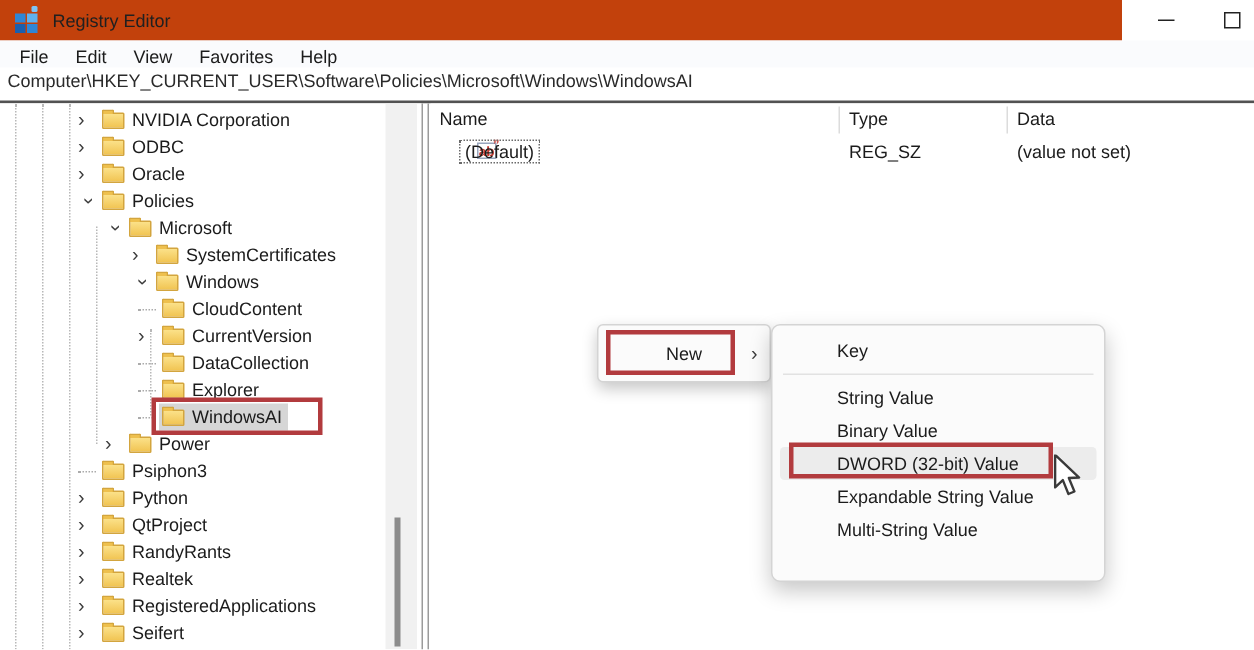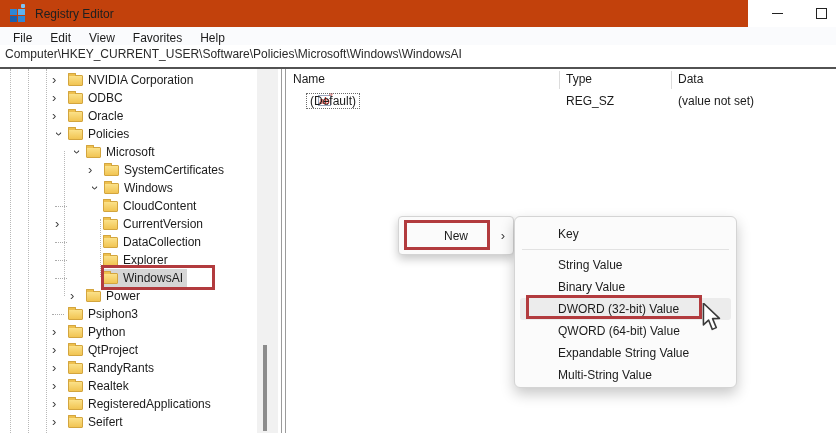--- a/index.html
+++ b/index.html
@@ -34,21 +34,21 @@
   
   #main{position:absolute;left:0;top:69px;width:836px;height:364px;background:#fff;}
   #tree-pane{position:absolute;left:0;top:0;width:281px;height:364px;overflow:hidden;background:#fff;}
   .vguide{position:absolute;top:0;height:364px;width:0;border-left:1px dotted #b8b8b8;}
   .vguide-seg{position:absolute;width:0;border-left:1px dotted #b8b8b8;}
   #tree-scroll-track{position:absolute;left:257px;top:0;width:21px;height:364px;background:#f1f1f1;}
   #tree-scroll-thumb{position:absolute;left:6px;top:276px;width:4px;height:86px;background:#8c8c8c;}
   .pane-sep{position:absolute;top:0;width:1px;height:364px;background:#9b9b9b;}
   
   .trow{position:absolute;left:0;right:28px;height:18px;display:flex;align-items:center;white-space:nowrap;}
-  .lvl1{padding-left:52px;} .lvl2{padding-left:70px;} .lvl3{padding-left:88px;} .lvl4{padding-left:55px;gap:32px;}
+  .lvl1{padding-left:52px;} .lvl2{padding-left:70px;} .lvl3{padding-left:88px;} .lvl4{padding-left:92px;}
   .chev{width:14px;flex:none;font-size:13px;line-height:12px;color:#3c3c3c;display:inline-block;text-align:left;}
   .chev.exp{transform:rotate(90deg);text-align:center;}
   .dots{width:12px;margin-right:2px;flex:none;height:0;border-top:1px dotted #ababab;}
   .twrap{display:flex;align-items:center;padding:2px 4px 2px 2px;}
   .selected .twrap{background:#d6d6d6;}
   .folder{width:15px;height:11px;background:linear-gradient(#fbe189,#f1c452);border:1px solid #d3a53e;border-radius:1px;position:relative;margin-right:5px;flex:none;box-sizing:border-box;}
   .folder::before{content:"";position:absolute;top:-3px;left:-1px;width:6px;height:2px;background:#eec04e;border:1px solid #d3a53e;border-bottom:none;border-radius:1px 1px 0 0;}
   .tlabel{color:#1b1b1b;}
   .red-box{position:absolute;border:3px solid #b23b3e;box-sizing:border-box;z-index:30;}
   #tree-annotation{left:101px;top:196px;width:114px;height:25px;}
@@ -283,21 +283,20 @@
 </div>
 <div id="new-annotation" class="red-box"></div>
 
 <div id="menu-sub">
   <div id="submenu-items">
       <div class="sitem">Key</div>
       <div class="msep"></div>
       <div class="sitem">String Value</div>
       <div class="sitem">Binary Value</div>
       <div class="sitem hov">DWORD (32-bit) Value</div>
-      <div class="sitem">QWORD (64-bit) Value</div>
       <div class="sitem">Expandable String Value</div>
       <div class="sitem">Multi-String Value</div>
     </div>
 </div>
 <div id="dword-annotation" class="red-box"></div>
 
 <svg id="cursor" width="20" height="29" viewBox="0 0 14 20">
   <path d="M1,0 L1,15.2 L4.6,11.8 L7.2,18.3 L10,17.1 L7.4,10.8 L12.2,10.6 Z" fill="#ffffff" stroke="#3a3a3a" stroke-width="1.1" stroke-linejoin="round"></path>
 </svg>
 

